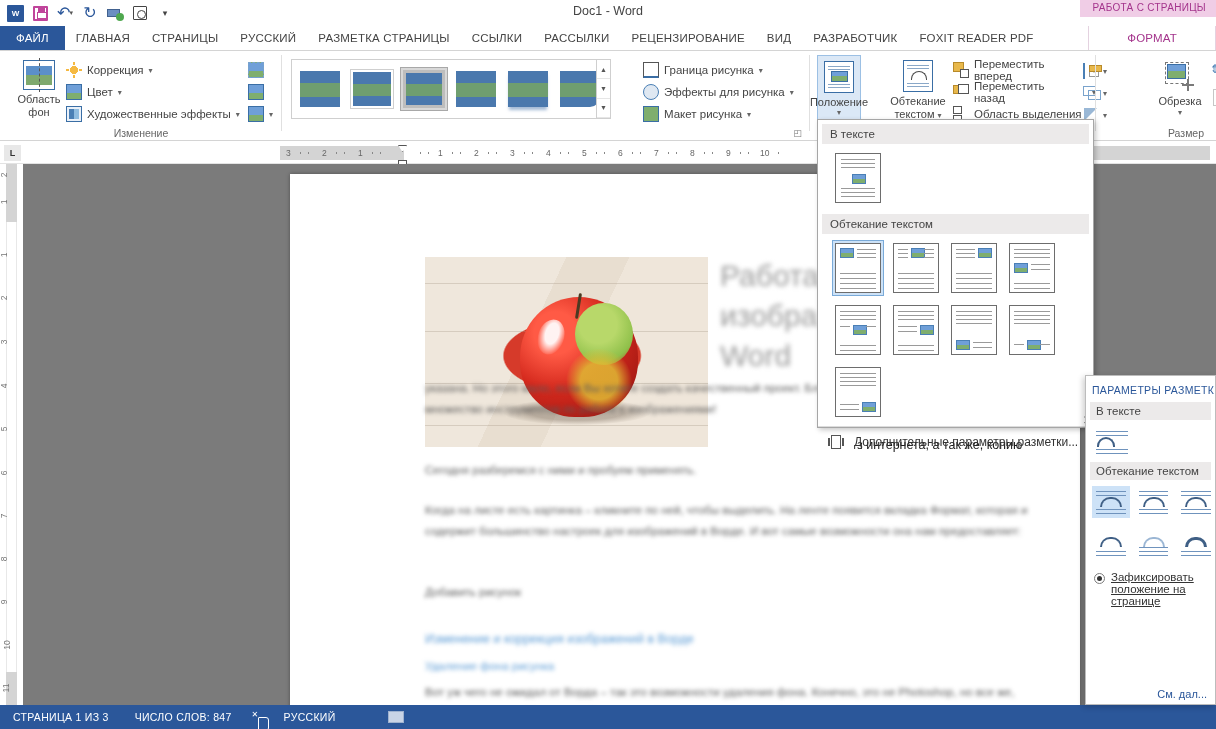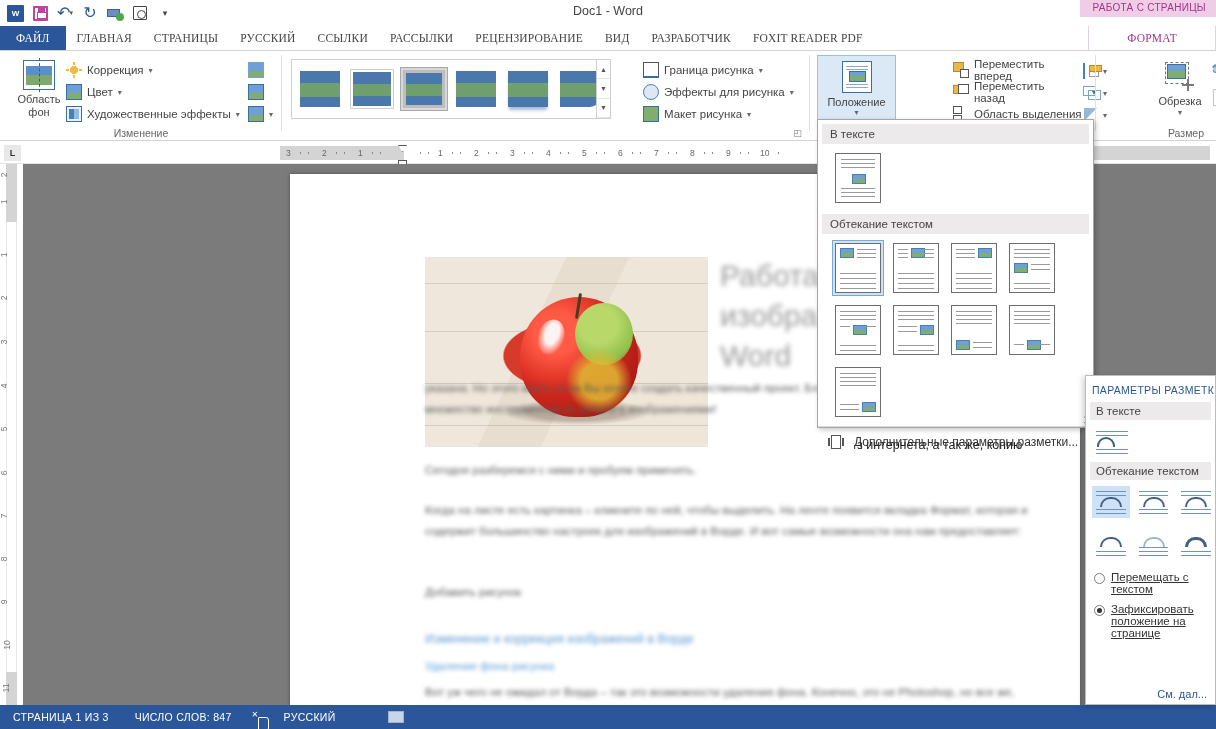--- a/index.html
+++ b/index.html
@@ -50,21 +50,21 @@
   }
 
   
   #tabstrip {
     position:absolute; left:0; top:26px; width:1216px; height:25px;
     background:#fff; border-bottom:1px solid #d4d4d4;
     display:flex; align-items:stretch; font-size:11.5px;
   }
   .tab {
     padding:0 11px; display:flex; align-items:center; color:#444;
-    letter-spacing:.2px; white-space:nowrap; cursor:pointer;font-family:Liberation Serif, serif;
+    letter-spacing:.2px; white-space:nowrap; cursor:pointer;
   }
   .tab.file { background:#2b579a; color:#fff; padding:0 16px; }
   .tab.format {
     color:#a4348c; background:#fff; margin-left:auto; padding:0 38px;
     border-left:1px solid #e4d2e0; border-right:1px solid #e4d2e0;
   }
 
   
   #ribbon {
     position:absolute; left:0; top:51px; width:1216px; height:90px;
@@ -333,20 +333,21 @@
   </div>
   <div id="doctitle">Doc1 - Word</div>
   <div id="ctx-tabgroup">РАБОТА С СТРАНИЦЫ</div>
 </div>
 
 <div id="tabstrip">
   <div class="tab file">ФАЙЛ</div>
   <div class="tab">ГЛАВНАЯ</div>
   <div class="tab">СТРАНИЦЫ</div>
   <div class="tab">РУССКИЙ</div>
+  <div class="tab">РАЗМЕТКА СТРАНИЦЫ</div>
   <div class="tab">ССЫЛКИ</div>
   <div class="tab">РАССЫЛКИ</div>
   <div class="tab">РЕЦЕНЗИРОВАНИЕ</div>
   <div class="tab">ВИД</div>
   <div class="tab">РАЗРАБОТЧИК</div>
   <div class="tab">FOXIT READER PDF</div>
   <div class="tab format">ФОРМАТ</div>
 </div>
 
 <div id="ribbon">
@@ -442,32 +443,46 @@
         <span>Макет рисунка</span>
         <span class="caret">▾</span>
       </div>
     </div>
 
     <div style="position:absolute;right:8px;bottom:3px;font-size:9px;color:#777;cursor:pointer;">◰</div>
     <div class="gsep" style="right:0;"></div>
   </div>
 
   <div class="rgroup" style="left:811px; width:285px;">
-    <div class="bigbtn" style="position:absolute;left:6px;top:4px;width:79px;background:#dbe8f6;border:1px solid #9cc0e4;border-bottom:none;height:74px;">
+    <div class="bigbtn" style="position:absolute;left:6px;top:4px;width:44px;background:#dbe8f6;border:1px solid #9cc0e4;border-bottom:none;height:74px;">
       <div class="arr-bigico">
         <div class="ln" style="top:4px;"></div>
           <div class="ln" style="top:7px;"></div>
         <div class="arr-pic"></div>
         <div class="ln" style="bottom:7px;"></div>
           <div class="ln" style="bottom:4px;"></div>
       </div>
       <div class="lbl">Положение</div>
       <div class="caret" style="margin-top:-1px;">▾</div>
     </div>
 
+    <div class="bigbtn wrap-ico" style="position:absolute;left:76px;top:4px;width:62px;">
+      <div class="arr-bigico">
+        <div class="ln" style="top:4px;"></div>
+          <div class="ln" style="top:7px;"></div>
+        <div class="arc"></div>
+        <div class="ln" style="bottom:7px;"></div>
+          <div class="ln" style="bottom:4px;"></div>
+      </div>
+      <div class="lbl">
+        <div>Обтекание</div>
+        <div><span>текстом</span>
+        <span class="caret">▾</span></div>
+      </div>
+    </div>
 
     <div style="position:absolute;left:142px;top:8px;">
       <div class="smallrow">
         <span class="si si-fwd">
             <b></b>
             <i></i>
           </span>
         <span>Переместить вперед</span>
         <span class="caret" style="margin-left:6px;">▾</span>
       </div>
@@ -843,24 +858,20 @@
     <div class="lp-cell">
       <div class="lp-ico">
           <div class="a" style="left:5px;top:6px;width:22px;border-width:3px;"></div>
         <div class="l" style="top:20px;"></div>
           <div class="l" style="top:24px;"></div>
         </div>
     </div>
   </div>
 
   <div class="radio-row">
-    <span class="radio"></span>
-    <span class="ul">Перемещать с текстом</span>
-  </div>
-  <div class="radio-row">
     <span class="radio on"></span>
     <span class="ul">Зафиксировать положение на странице</span>
   </div>
 
   <div class="seemore">См. дал...</div>
 </div>
 
 <div id="statusbar">
   <span class="sb">СТРАНИЦА 1 ИЗ 3</span>
   <span class="sb">ЧИСЛО СЛОВ: 847</span>

